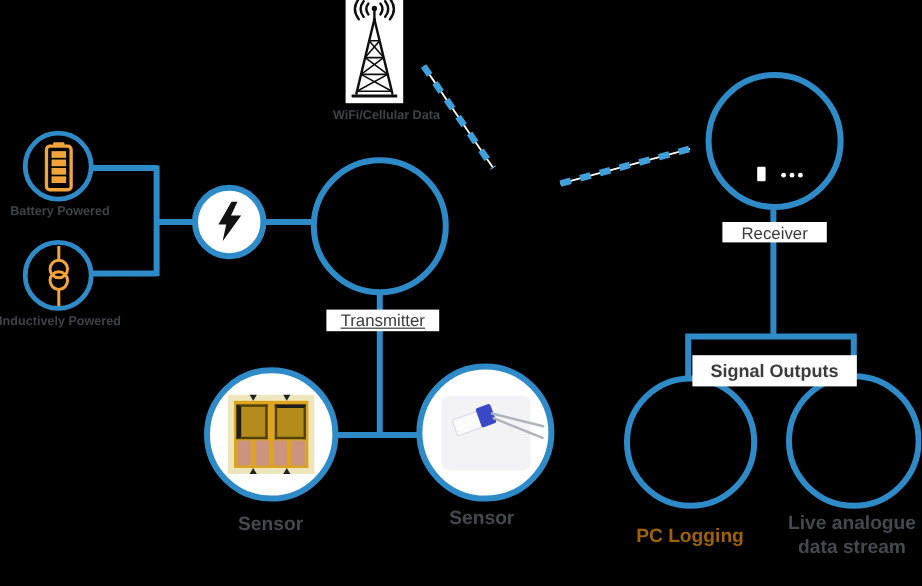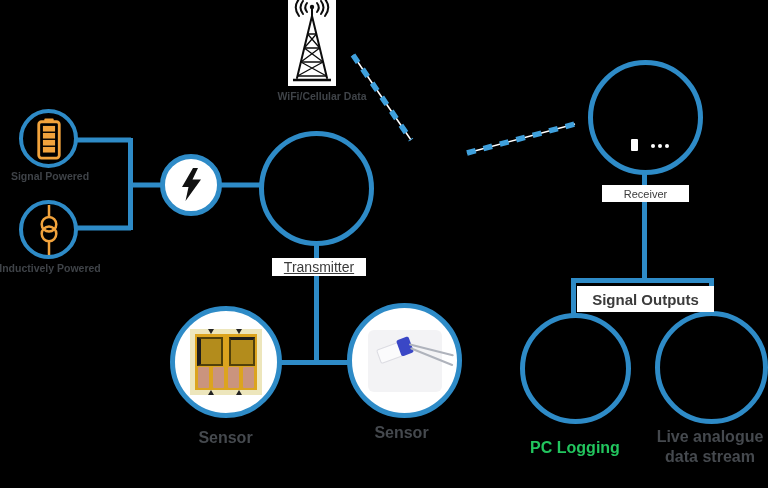--- a/index.html
+++ b/index.html
@@ -17,29 +17,29 @@
   #sensor2-node{left:347px;top:303px;width:115px;height:115px;background:#fff;border-width:5px;}
   #pc-node{left:520px;top:313px;width:111px;height:111px;border-width:5px;}
   #live-node{left:655px;top:311px;width:113px;height:113px;border-width:5px;}
 
   .lbl{position:absolute;color:#3F4348;font-weight:700;text-align:center;z-index:3;}
   #battery-label{left:-1px;width:102px;top:170px;font-size:10.5px;}
   #inductive-label{left:-6px;width:112px;top:262px;font-size:10.5px;}
   #wifi-label{left:260px;width:124px;top:90px;font-size:10.5px;}
   #sensor1-label{left:175px;width:101px;top:429px;font-size:16px;color:#45494E;}
   #sensor2-label{left:351px;width:101px;top:424px;font-size:16px;color:#45494E;}
-  #pc-label{left:513px;width:124px;top:439px;font-size:16px;color:#22c55e;}
+  #pc-label{left:513px;width:124px;top:439px;font-size:16px;color:#a16207;}
   #live-label{left:642px;width:136px;top:427px;font-size:16px;line-height:20px;color:#45494E;}
   #live-label span{display:block;}
 
   .wlbl{position:absolute;background:#fff;color:#3B3B3B;text-align:center;z-index:3;
         display:flex;align-items:center;justify-content:center;}
   #transmitter-label{left:272px;top:258px;width:94px;height:18px;font-size:14px;text-decoration:underline;}
-  #receiver-label{left:602px;top:185px;width:87px;height:17px;font-size:11px;}
-  #signal-label{left:577px;top:286px;width:137px;height:26px;font-size:15px;font-weight:700;}
+  #receiver-label{left:602px;top:185px;width:87px;height:17px;font-size:14px;}
+  #signal-label{left:577px;top:296px;width:137px;height:26px;font-size:15px;font-weight:700;}
 
   
   #antenna-box{position:absolute;left:288px;top:0;width:48px;height:86px;background:#fff;z-index:2;}
 
   
   .rx-icon{position:absolute;left:0;top:0;width:100%;height:100%;}
   .rx-rect{position:absolute;left:38px;top:74px;width:7px;height:12px;background:#fff;border-radius:1px;}
   .rx-dot{position:absolute;top:79px;width:4px;height:4px;border-radius:50%;background:#fff;}
   .rx-d1{left:58px;} .rx-d2{left:65px;} .rx-d3{left:72px;}
 
@@ -90,21 +90,21 @@
   <div class="circle" id="battery-node">
     <svg width="28" height="42" viewBox="0 0 30 44">
       <rect x="10" y="0" width="10" height="4" rx="1" fill="#F2A33C"></rect>
       <rect x="4" y="3.5" width="22" height="39" rx="3" fill="none" stroke="#F2A33C" stroke-width="3"></rect>
       <rect x="8.5" y="8" width="13" height="6" fill="#F2A33C"></rect>
       <rect x="8.5" y="15.5" width="13" height="6" fill="#F2A33C"></rect>
       <rect x="8.5" y="23" width="13" height="6" fill="#F2A33C"></rect>
       <rect x="8.5" y="30.5" width="13" height="6" fill="#F2A33C"></rect>
     </svg>
   </div>
-  <div class="lbl" id="battery-label">Signal Powered</div>
+  <div class="lbl" id="battery-label">Battery Powered</div>
 
   <div class="circle" id="inductive-node">
     <svg width="30" height="50" viewBox="0 0 30 52">
       <g stroke="#F2A33C" stroke-width="2.6" fill="none">
         <path d="M15 0 V13"></path>
         <circle cx="15" cy="20" r="7.6"></circle>
         <circle cx="15" cy="30" r="7.6"></circle>
         <path d="M15 37 V52"></path>
       </g>
     </svg>

